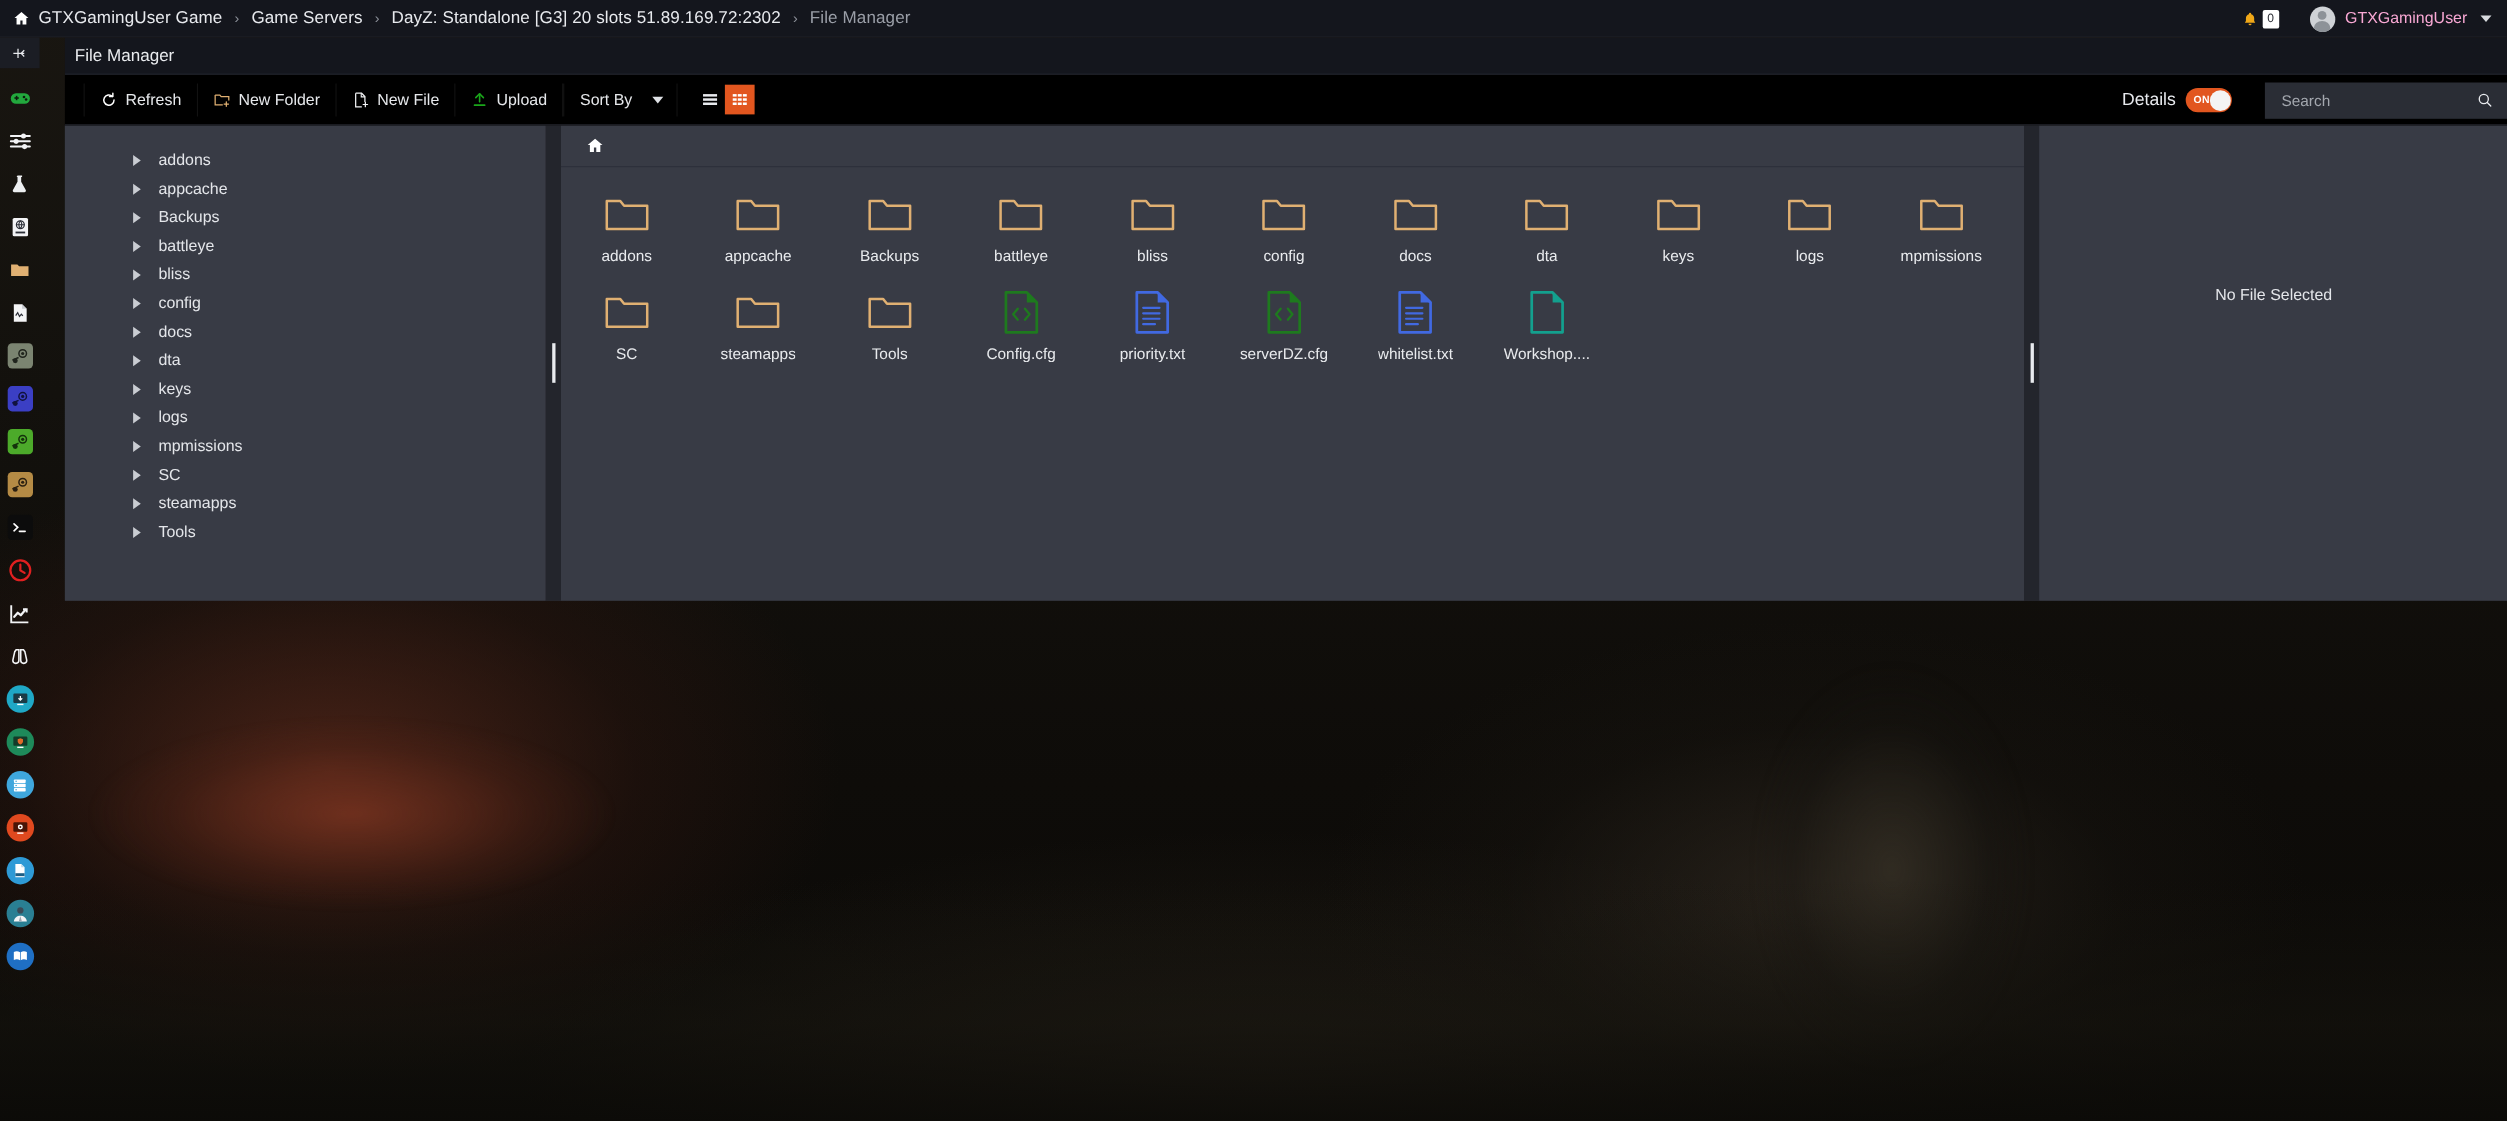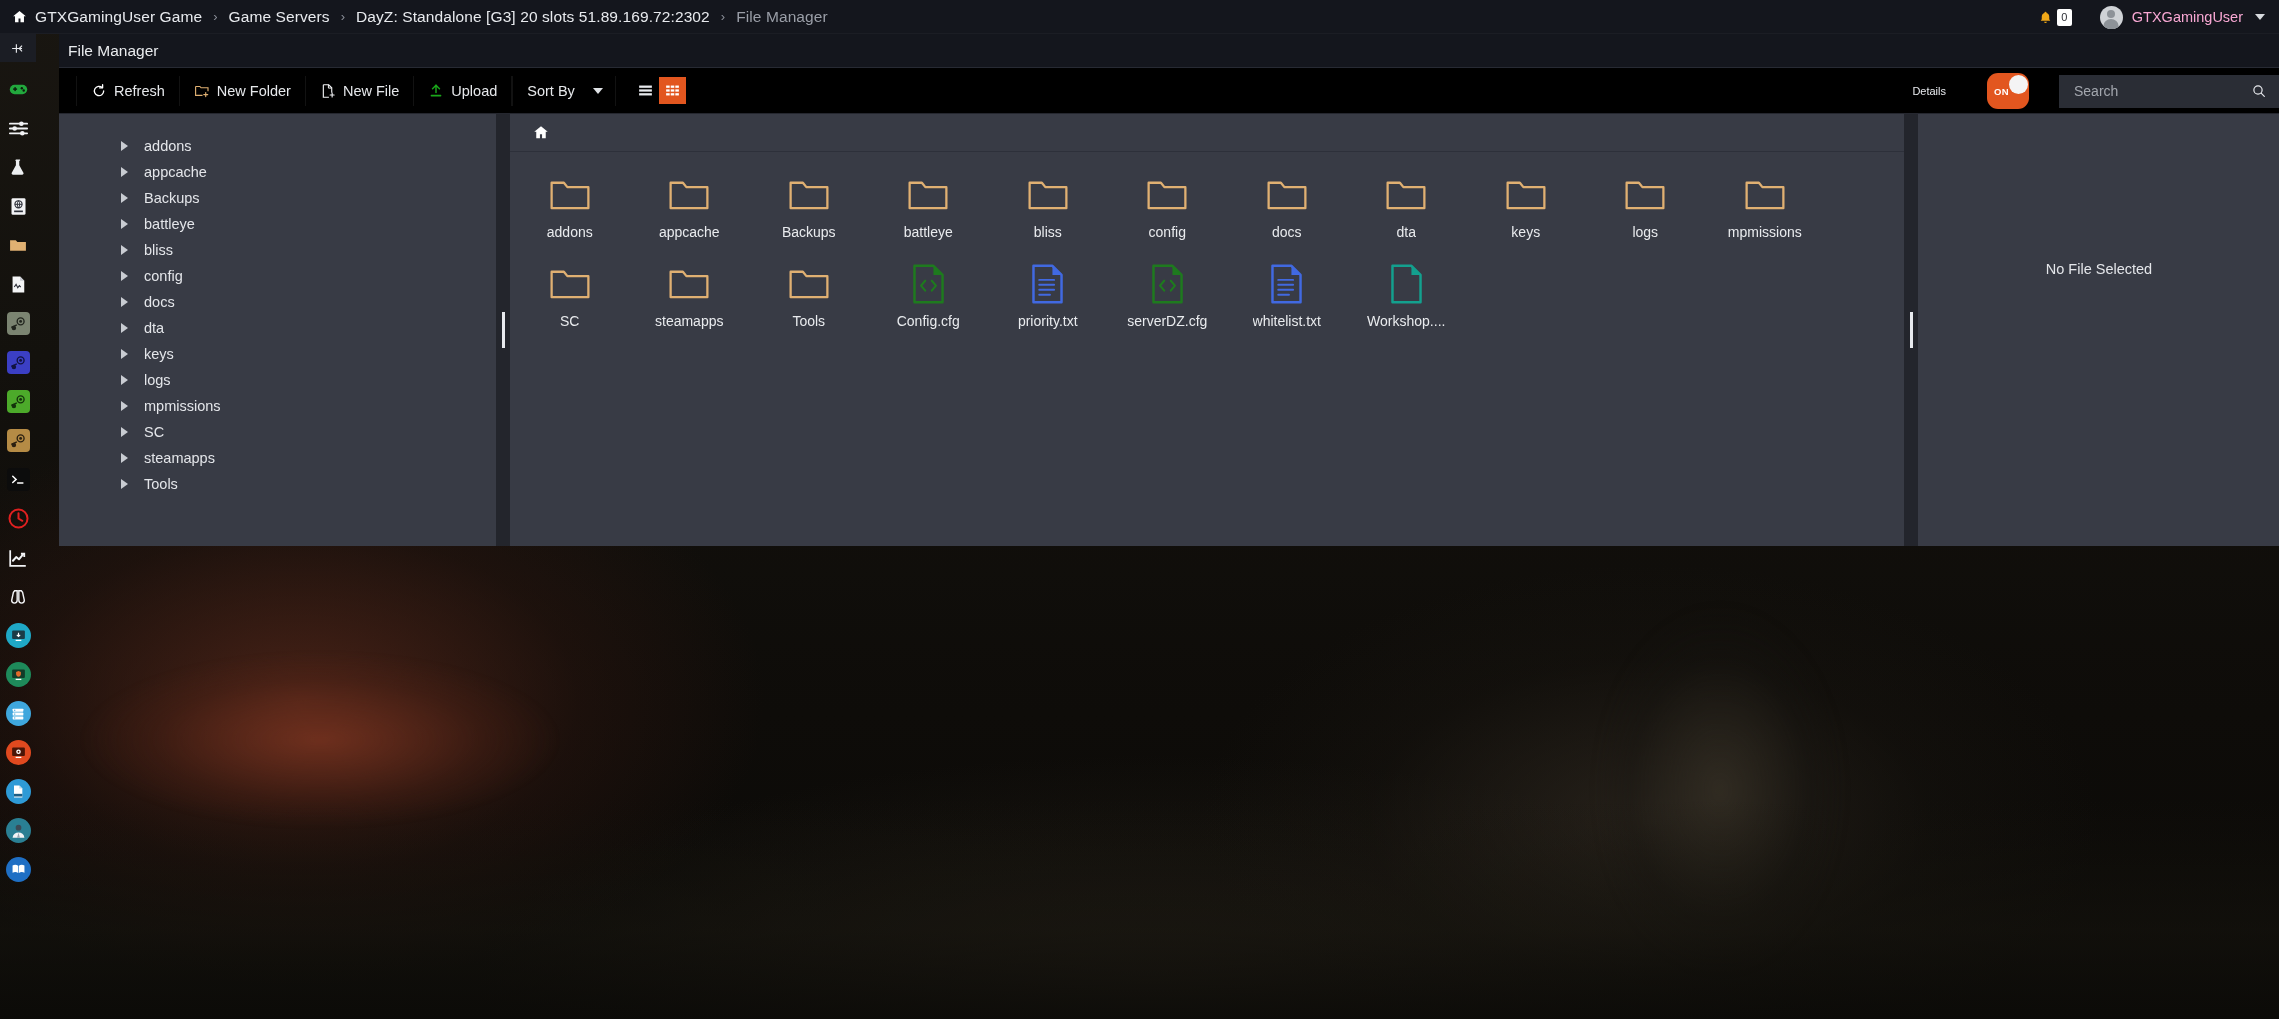--- a/index.html
+++ b/index.html
@@ -156,24 +156,24 @@
   .vt-btn {
     width: 27px; height: 27px; display: flex; align-items: center; justify-content: center;
     background: transparent;
   }
   .vt-btn.active { background: #e2561f; }
 
   .tb-right {
     position: absolute; right: 0; top: 0; height: 46px;
     display: flex; align-items: center; padding-right: 0;
   }
-  .details-label { color: #e8eaee; font-size: 11px; margin-right: 9px; text-align: center; }
+  .details-label { color: #e8eaee; font-size: 16px; margin-right: 9px; text-align: center; }
   .toggle {
-    width: 42px; height: 36px; border-radius: 11px; background: #e2561f;
-    display: flex; align-items: center; position: relative; flex: none; margin-left: 32px;
+    width: 42px; height: 22px; border-radius: 11px; background: #e2561f;
+    display: flex; align-items: center; position: relative; flex: none;
   }
   .toggle-text { color: #fff; font-size: 9.5px; font-weight: 700; margin-left: 7px; letter-spacing: .4px; }
   .toggle-knob {
     position: absolute; right: 1.5px; top: 1.5px; width: 19px; height: 19px;
     border-radius: 50%; background: #f4f4f4;
   }
   .searchbox {
     margin-left: 30px; width: 221px; height: 33px; background: #2a2d35;
     display: flex; align-items: center; justify-content: space-between;
     padding: 0 13px 0 15px;
@@ -225,21 +225,21 @@
   }
   .cell-ico { height: 50px; display: flex; align-items: center; justify-content: center; }
   .cell-label {
     color: #e9ebee; font-size: 14px; margin-top: 4px;
     max-width: 115px; white-space: nowrap; overflow: hidden; text-overflow: clip;
     text-align: center;
   }
 
   
   .details-pane {
-    width: 362px; background: #383b45; display: flex; align-items: flex-start; justify-content: center;
+    width: 426px; background: #383b45; display: flex; align-items: flex-start; justify-content: center;
     padding-top: 147px;
   }
   .details-empty { color: #e4e6ea; font-size: 14.5px; }
 </style>
 </head>
 <body>
 
 <div class="bg"></div>
 <div class="bg-veh"></div>
 <div class="bg-fig"></div>

